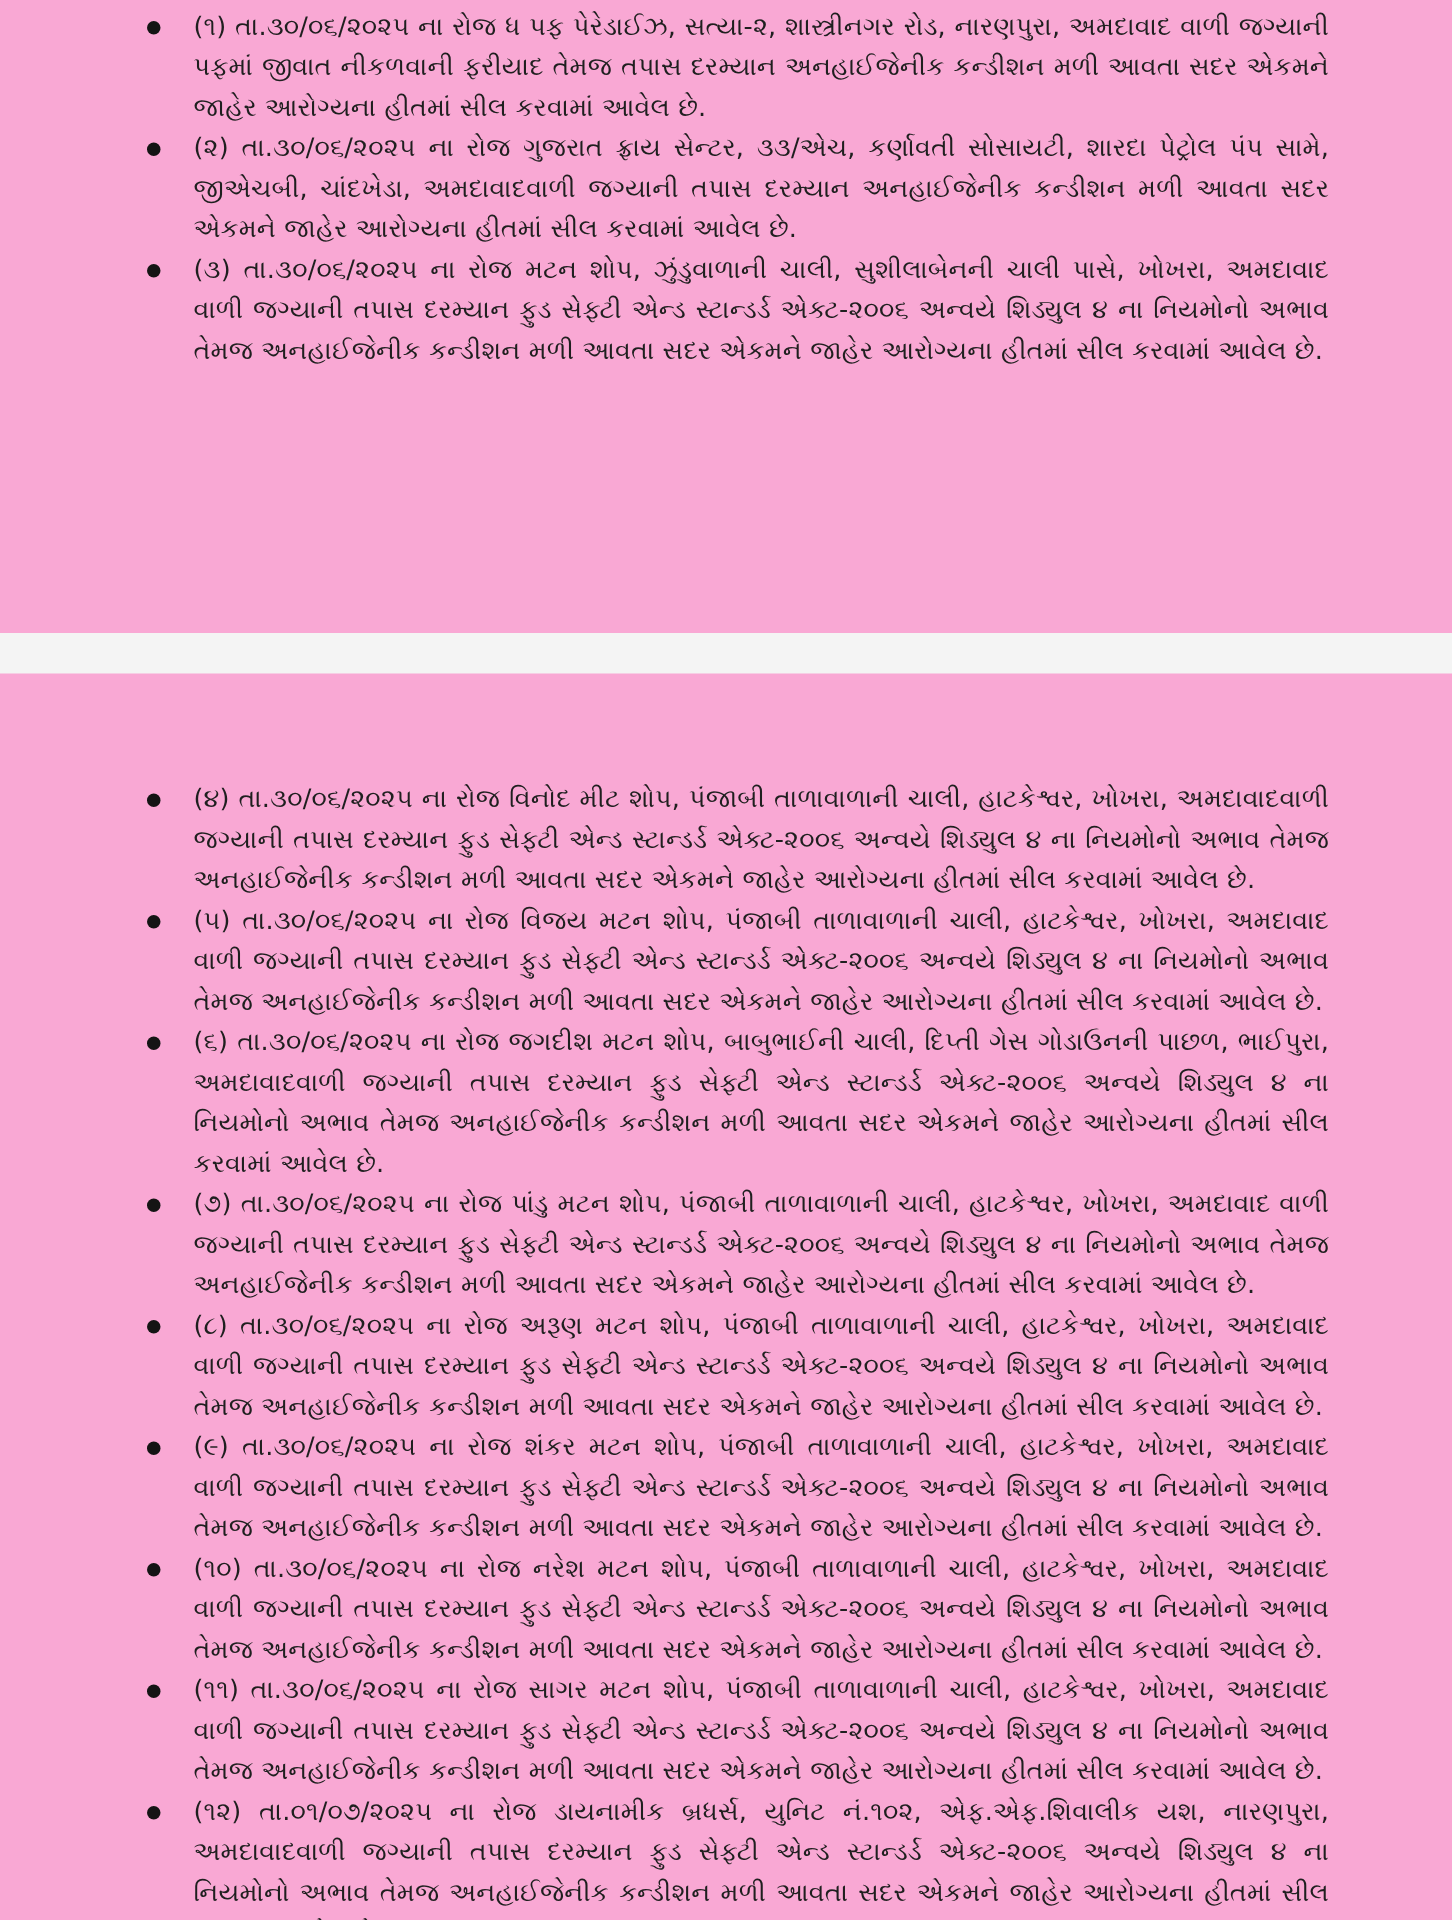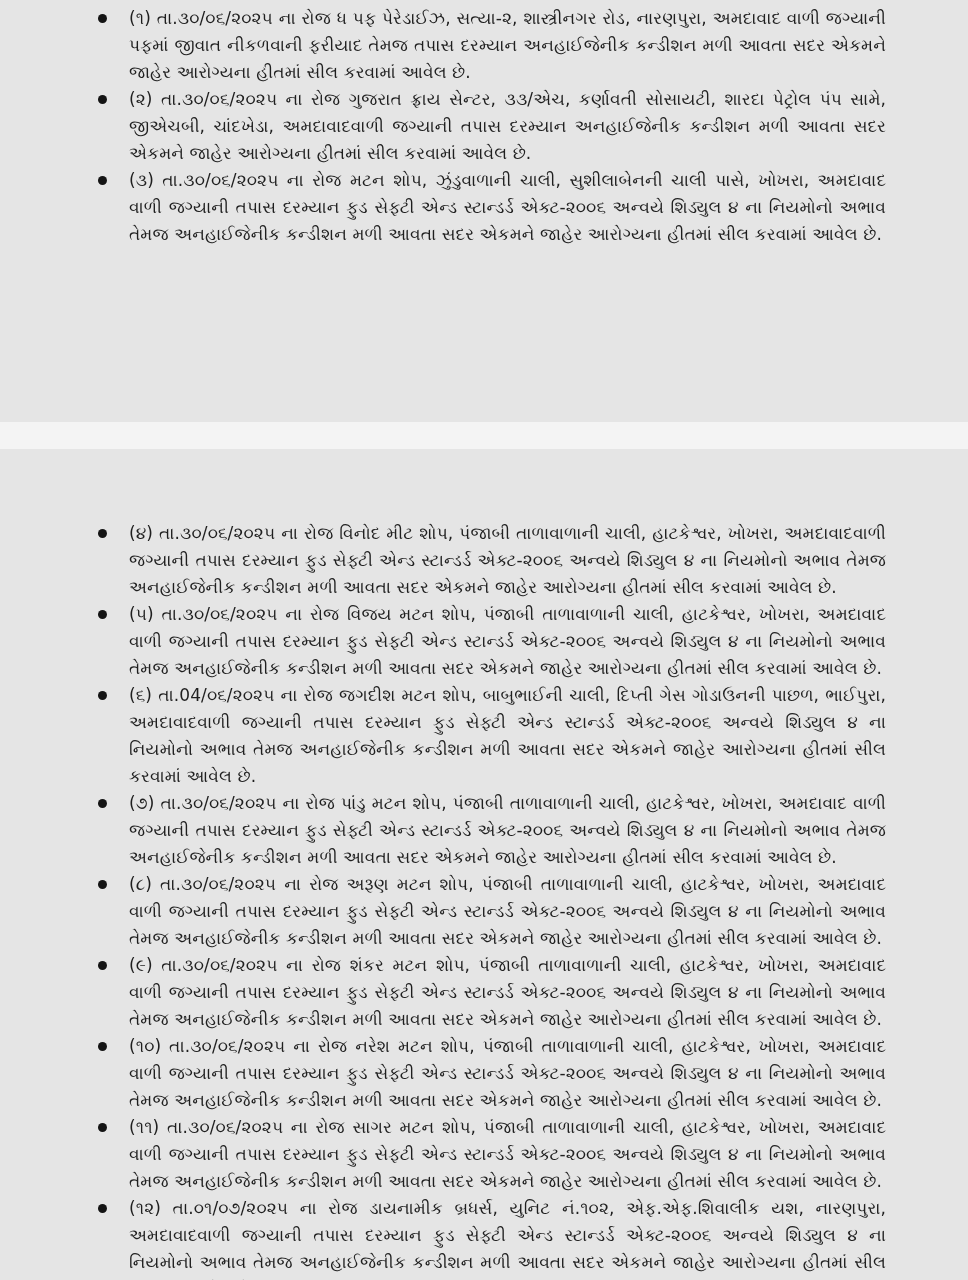--- a/index.html
+++ b/index.html
@@ -11,21 +11,21 @@
     width: 968px;
     height: 1280px;
     position: relative;
     font-family: "DejaVu Sans", sans-serif;
     color: #1f1f1f;
     overflow: hidden;
   }
   .doc-page {
     position: absolute;
     inset: 0;
-    background: #e5e5e5;
+    background: #f9a8d4;
   }
   ul.doc-list {
     position: absolute;
     left: 96px;
     width: 790px;
     margin: 0;
     padding: 0;
     list-style: none;
   }
   ul.doc-list.top-list { top: 5px; }
@@ -83,21 +83,21 @@
     <li class="doc-item">
       <span class="bullet-dot"></span>
       <span>(૪) તા.૩૦/૦૬/૨૦૨૫ ના રોજ વિનોદ મીટ શોપ, પંજાબી તાળાવાળાની ચાલી, હાટકેશ્વર, ખોખરા, અમદાવાદવાળી જગ્યાની તપાસ દરમ્યાન ફુડ સેફ્ટી એન્ડ સ્ટાન્ડર્ડ એક્ટ-૨૦૦૬ અન્વયે શિડ્યુલ ૪ ના નિયમોનો અભાવ તેમજ અનહાઈજેનીક કન્ડીશન મળી આવતા સદર એકમને જાહેર આરોગ્યના હીતમાં સીલ કરવામાં આવેલ છે.</span>
     </li>
     <li class="doc-item">
       <span class="bullet-dot"></span>
       <span>(૫) તા.૩૦/૦૬/૨૦૨૫ ના રોજ વિજય મટન શોપ, પંજાબી તાળાવાળાની ચાલી, હાટકેશ્વર, ખોખરા, અમદાવાદ વાળી જગ્યાની તપાસ દરમ્યાન ફુડ સેફ્ટી એન્ડ સ્ટાન્ડર્ડ એક્ટ-૨૦૦૬ અન્વયે શિડ્યુલ ૪ ના નિયમોનો અભાવ તેમજ અનહાઈજેનીક કન્ડીશન મળી આવતા સદર એકમને જાહેર આરોગ્યના હીતમાં સીલ કરવામાં આવેલ છે.</span>
     </li>
     <li class="doc-item">
       <span class="bullet-dot"></span>
-      <span>(૬) તા.04/૦૬/૨૦૨૫ ના રોજ જગદીશ મટન શોપ, બાબુભાઈની ચાલી, દિપ્તી ગેસ ગોડાઉનની પાછળ, ભાઈપુરા, અમદાવાદવાળી જગ્યાની તપાસ દરમ્યાન ફુડ સેફ્ટી એન્ડ સ્ટાન્ડર્ડ એક્ટ-૨૦૦૬ અન્વયે શિડ્યુલ ૪ ના નિયમોનો અભાવ તેમજ અનહાઈજેનીક કન્ડીશન મળી આવતા સદર એકમને જાહેર આરોગ્યના હીતમાં સીલ કરવામાં આવેલ છે.</span>
+      <span>(૬) તા.૩૦/૦૬/૨૦૨૫ ના રોજ જગદીશ મટન શોપ, બાબુભાઈની ચાલી, દિપ્તી ગેસ ગોડાઉનની પાછળ, ભાઈપુરા, અમદાવાદવાળી જગ્યાની તપાસ દરમ્યાન ફુડ સેફ્ટી એન્ડ સ્ટાન્ડર્ડ એક્ટ-૨૦૦૬ અન્વયે શિડ્યુલ ૪ ના નિયમોનો અભાવ તેમજ અનહાઈજેનીક કન્ડીશન મળી આવતા સદર એકમને જાહેર આરોગ્યના હીતમાં સીલ કરવામાં આવેલ છે.</span>
     </li>
     <li class="doc-item">
       <span class="bullet-dot"></span>
       <span>(૭) તા.૩૦/૦૬/૨૦૨૫ ના રોજ પાંડુ મટન શોપ, પંજાબી તાળાવાળાની ચાલી, હાટકેશ્વર, ખોખરા, અમદાવાદ વાળી જગ્યાની તપાસ દરમ્યાન ફુડ સેફ્ટી એન્ડ સ્ટાન્ડર્ડ એક્ટ-૨૦૦૬ અન્વયે શિડ્યુલ ૪ ના નિયમોનો અભાવ તેમજ અનહાઈજેનીક કન્ડીશન મળી આવતા સદર એકમને જાહેર આરોગ્યના હીતમાં સીલ કરવામાં આવેલ છે.</span>
     </li>
     <li class="doc-item">
       <span class="bullet-dot"></span>
       <span>(૮) તા.૩૦/૦૬/૨૦૨૫ ના રોજ અરૂણ મટન શોપ, પંજાબી તાળાવાળાની ચાલી, હાટકેશ્વર, ખોખરા, અમદાવાદ વાળી જગ્યાની તપાસ દરમ્યાન ફુડ સેફ્ટી એન્ડ સ્ટાન્ડર્ડ એક્ટ-૨૦૦૬ અન્વયે શિડ્યુલ ૪ ના નિયમોનો અભાવ તેમજ અનહાઈજેનીક કન્ડીશન મળી આવતા સદર એકમને જાહેર આરોગ્યના હીતમાં સીલ કરવામાં આવેલ છે.</span>
     </li>
     <li class="doc-item">

